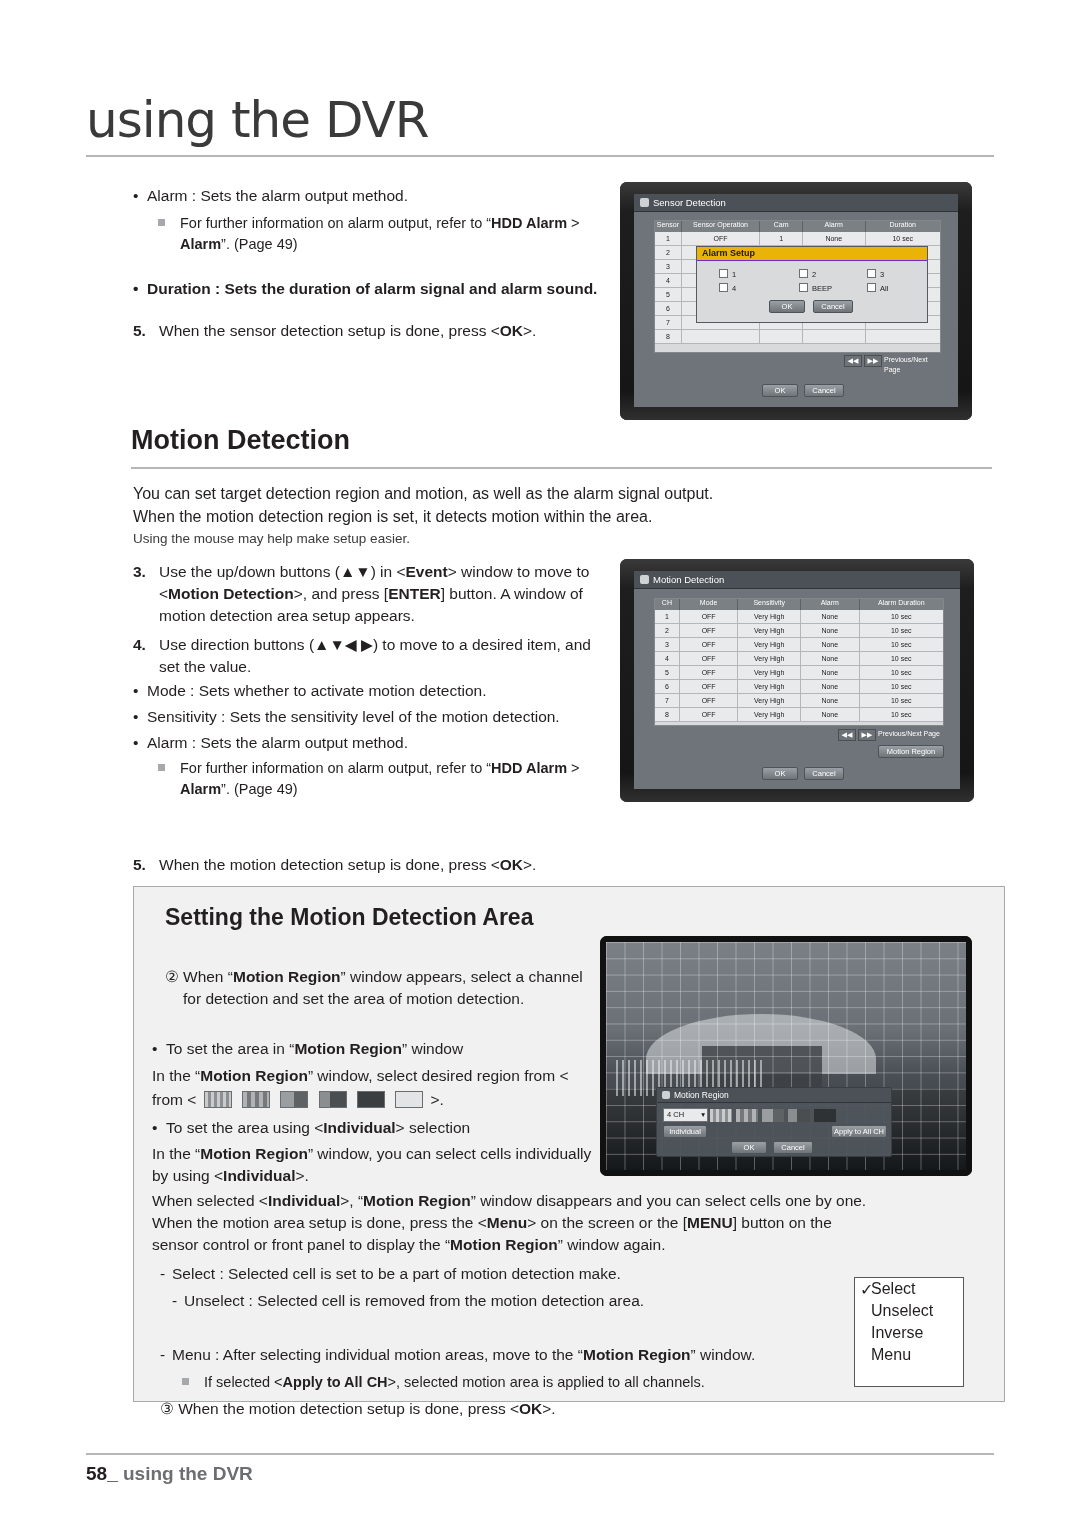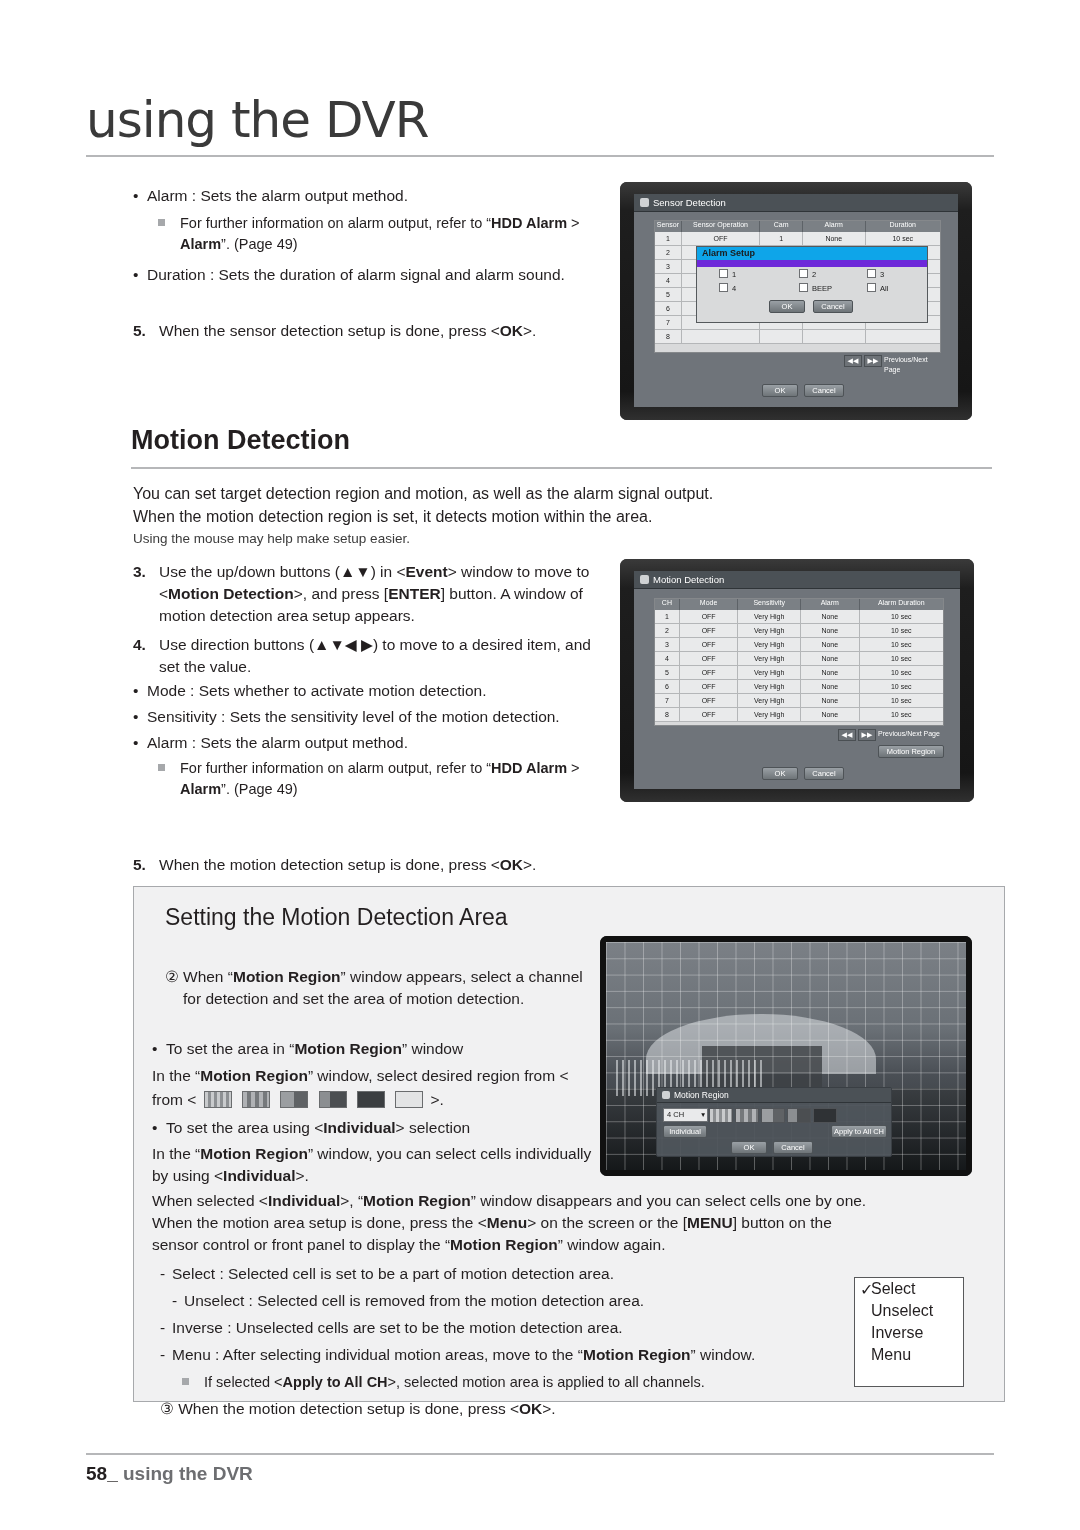--- a/index.html
+++ b/index.html
@@ -49,21 +49,21 @@
   }
   .h2 .t{font-size:27px;font-weight:bold;color:#231f20;letter-spacing:0px;}
   .h2 .rule{position:absolute;left:0;top:42px;width:861px;height:2px;background:#b6b7b9;}
 
   
   .greybox{
     position:absolute;left:133px;top:886px;width:870px;height:514px;
     background:#f1f1f2;border:1px solid #a7a9ac;
   }
   .gb-title{
-    position:absolute;left:165px;top:904px;font-size:23px;font-weight:normal;color:#231f20;
+    position:absolute;left:165px;top:904px;font-size:23px;font-weight:bold;color:#231f20;
   }
 
   
   .footer{
     position:absolute;left:86px;top:1463px;width:908px;
   }
   .footer .rule{position:absolute;left:0;top:-10px;width:908px;height:2px;background:#b6b7b9;}
   .footer .pg{font-size:19px;font-weight:bold;color:#231f20;}
   .footer .pg .gray{color:#6d6e71;font-weight:bold;}
 
@@ -113,21 +113,21 @@
   </div>
 
   <div class="blk" style="left:158px;top:213px;width:450px;font-size:14.5px;">
     <div class="sp">
       <span class="sqm"></span>
       <span>For further information on alarm output, refer to “</span><span class="b">HDD Alarm</span><span> &gt; </span><br>
       <span class="b">Alarm</span><span>”. (Page 49)</span>
     </div>
   </div>
 
-  <div class="blk" style="left:133px;top:264px;width:470px;">
+  <div class="blk" style="left:133px;top:278px;width:470px;font-weight:bold;">
     <div class="bp"><span>Duration : Sets the duration of alarm signal and alarm sound.</span></div>
   </div>
 
   <div class="blk" style="left:133px;top:320px;width:480px;">
     <div class="np">
       <span class="num">5.</span>
       <span>When the sensor detection setup is done, press &lt;</span><span class="b">OK</span><span>&gt;.</span>
     </div>
   </div>
 
@@ -198,21 +198,21 @@
         <div style="display:flex;height:14px;">
           <div class="td" style="width:26px;line-height:14px;">8</div>
           <div class="td" style="width:78px;"></div>
           <div class="td" style="width:42px;"></div>
           <div class="td" style="width:62px;"></div>
           <div class="td" style="width:75px;border-right:none;"></div>
         </div>
       </div>
 
       <div style="position:absolute;left:62px;top:52px;width:230px;height:75px;background:#d9dadb;border:1px solid #55595c;">
-        <div style="position:absolute;left:0;top:0;right:0;height:13px;background:#0ea5e9;border-bottom:7px solid #6d28d9;font-size:9px;font-weight:bold;padding-left:5px;line-height:13px;color:#1b1b1b;">Alarm Setup</div>
+        <div style="position:absolute;left:0;top:0;right:0;height:13px;background:#eab308;border-bottom:1px solid #6d28d9;font-size:9px;font-weight:bold;padding-left:5px;line-height:13px;color:#1b1b1b;">Alarm Setup</div>
         <div style="position:absolute;left:22px;top:22px;font-size:7.5px;color:#1b1b1b;"><span style="display:inline-block;width:7px;height:7px;border:1px solid #6d6f72;background:#fff;vertical-align:-1px;margin-right:4px;"></span><span>1</span></div>
         <div style="position:absolute;left:102px;top:22px;font-size:7.5px;color:#1b1b1b;"><span style="display:inline-block;width:7px;height:7px;border:1px solid #6d6f72;background:#fff;vertical-align:-1px;margin-right:4px;"></span><span>2</span></div>
         <div style="position:absolute;left:170px;top:22px;font-size:7.5px;color:#1b1b1b;"><span style="display:inline-block;width:7px;height:7px;border:1px solid #6d6f72;background:#fff;vertical-align:-1px;margin-right:4px;"></span><span>3</span></div>
         <div style="position:absolute;left:22px;top:36px;font-size:7.5px;color:#1b1b1b;"><span style="display:inline-block;width:7px;height:7px;border:1px solid #6d6f72;background:#fff;vertical-align:-1px;margin-right:4px;"></span><span>4</span></div>
         <div style="position:absolute;left:102px;top:36px;font-size:7.5px;color:#1b1b1b;"><span style="display:inline-block;width:7px;height:7px;border:1px solid #6d6f72;background:#fff;vertical-align:-1px;margin-right:4px;"></span><span>BEEP</span></div>
         <div style="position:absolute;left:170px;top:36px;font-size:7.5px;color:#1b1b1b;"><span style="display:inline-block;width:7px;height:7px;border:1px solid #6d6f72;background:#fff;vertical-align:-1px;margin-right:4px;"></span><span>All</span></div>
         <div class="btn" style="position:absolute;left:72px;top:53px;width:34px;height:11px;line-height:11px;">OK</div>
         <div class="btn" style="position:absolute;left:116px;top:53px;width:38px;height:11px;line-height:11px;">Cancel</div>
       </div>
 
@@ -435,27 +435,24 @@
     </div>
     <div>
       <span>When the motion area setup is done, press the &lt;</span><span class="b">Menu</span><span>&gt; on the screen or the [</span><span class="b">MENU</span><span>] button on the</span>
     </div>
     <div>
       <span>sensor control or front panel to display the “</span><span class="b">Motion Region</span><span>” window again.</span>
     </div>
   </div>
 
   <div class="blk" style="left:160px;top:1263px;width:680px;">
-    <div class="dash"><span>Select : Selected cell is set to be a part of motion detection area.</span></div>
+    <div class="dash"><span>Select : Selected cell is set to be a part of motion detection make.</span></div>
   </div>
   <div class="blk" style="left:172px;top:1290px;width:680px;">
     <div class="dash"><span>Unselect : Selected cell is removed from the motion detection area.</span></div>
-  </div>
-  <div class="blk" style="left:160px;top:1317px;width:680px;">
-    <div class="dash"><span>Inverse : Unselected cells are set to be the motion detection area.</span></div>
   </div>
   <div class="blk" style="left:160px;top:1344px;width:690px;">
     <div class="dash"><span>Menu : After selecting individual motion areas, move to the “</span><span class="b">Motion Region</span><span>” window.</span></div>
   </div>
 
   <div class="blk" style="left:182px;top:1372px;width:660px;font-size:14.5px;">
     <div class="sp">
       <span class="sqm"></span>
       <span>If selected &lt;</span><span class="b">Apply to All CH</span><span>&gt;, selected motion area is applied to all channels.</span>
     </div>

